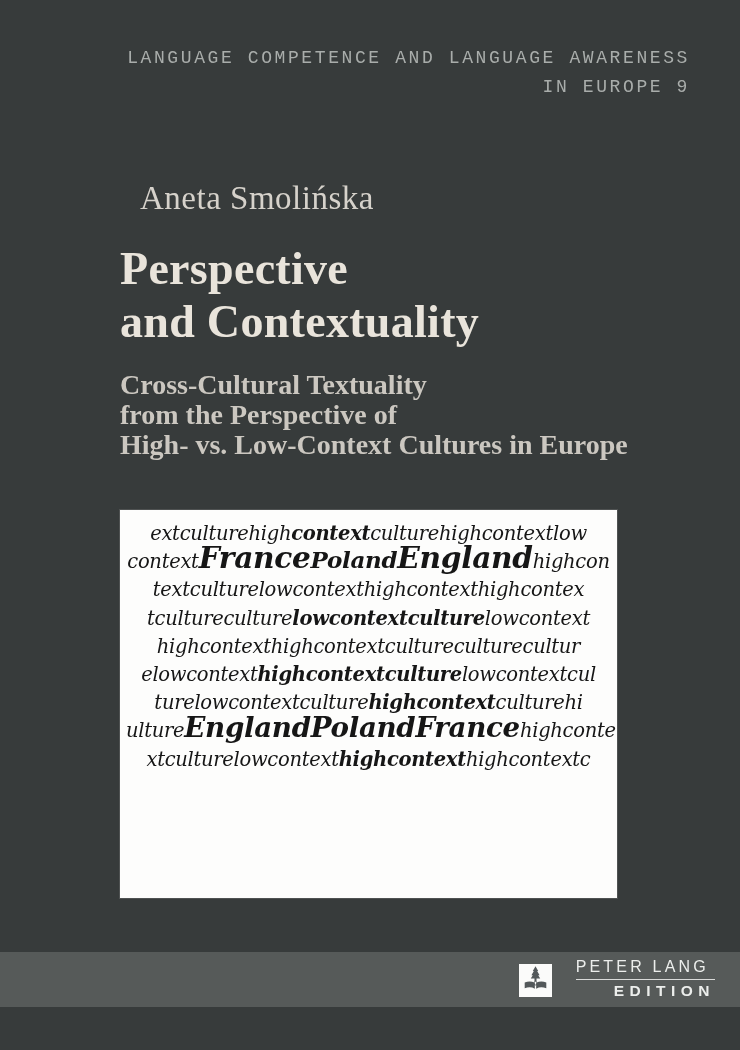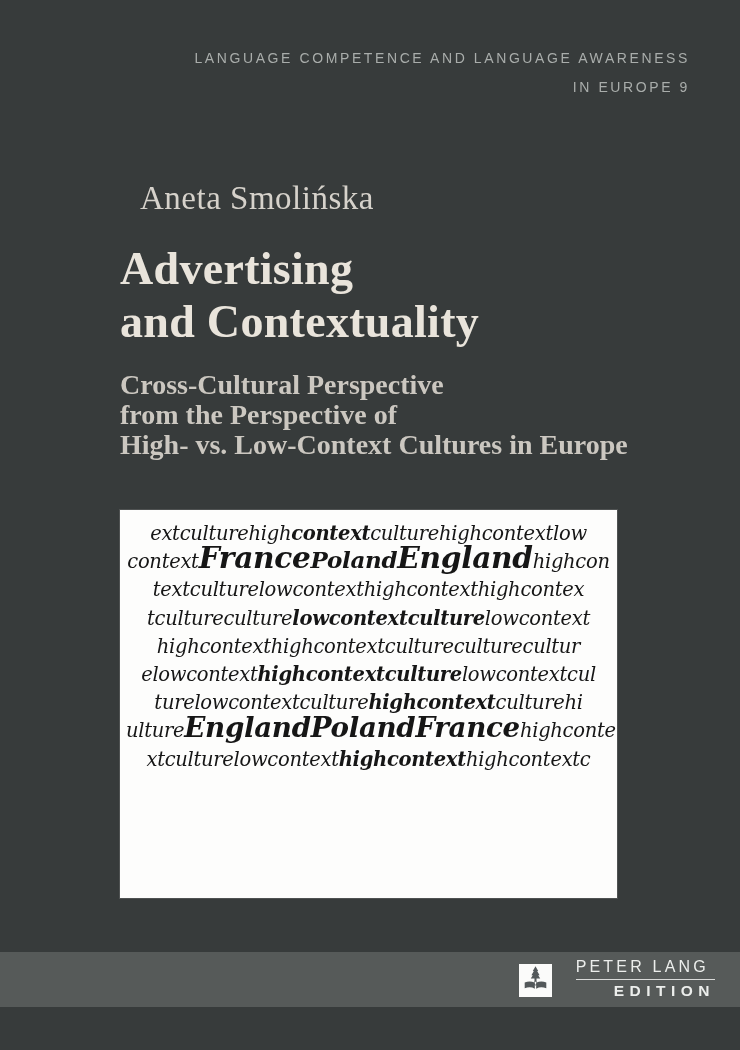--- a/index.html
+++ b/index.html
@@ -20,24 +20,24 @@
     width:740px;height:1050px;
     background:var(--bg);
     overflow:hidden;
     margin:0 auto;
   }
   .series{
     position:absolute;
     top:44px;right:50px;left:60px;
     text-align:right;
     color:var(--series);
-    font-size:14px;
+    font-size:18px;
     letter-spacing:2.6px;
     line-height:29px;
-    font-family:Liberation Sans, sans-serif;
+    font-family:Liberation Mono, monospace;
   }
   .author{
     position:absolute;
     top:180px;left:120px;
     color:var(--author);
     font-size:33px;
     letter-spacing:0.5px;
     margin-left:20px;
   }
   .title{
@@ -132,26 +132,26 @@
 <div class="cover">
 
   <div class="series">
     <div>LANGUAGE COMPETENCE AND LANGUAGE AWARENESS</div>
     <div>IN EUROPE 9</div>
   </div>
 
   <div class="author">Aneta Smolińska</div>
 
   <div class="title">
-    <div>Advertising</div>
+    <div>Perspective</div>
     <div>and Contextuality</div>
   </div>
 
   <div class="subtitle">
-    <div>Cross-Cultural Perspective</div>
+    <div>Cross-Cultural Textuality</div>
     <div>from the Perspective of</div>
     <div>High- vs. Low-Context Cultures in Europe</div>
   </div>
 
   <div class="artwork">
     <div>
         <div class="art-line"><span>extculturehigh</span><span class="seg-bold">context</span><span>culturehighcontextlow</span></div>
         <div class="art-line"><span>context</span><span class="seg-xl">France</span><span class="seg-lg">Poland</span><span class="seg-xl">England</span><span>highcon</span></div>
         <div class="art-line"><span>textculturelowcontexthighcontexthighcontex</span></div>
         <div class="art-line"><span>tcultureculture</span><span class="seg-bold">lowcontextculture</span><span>lowcontext</span></div>

